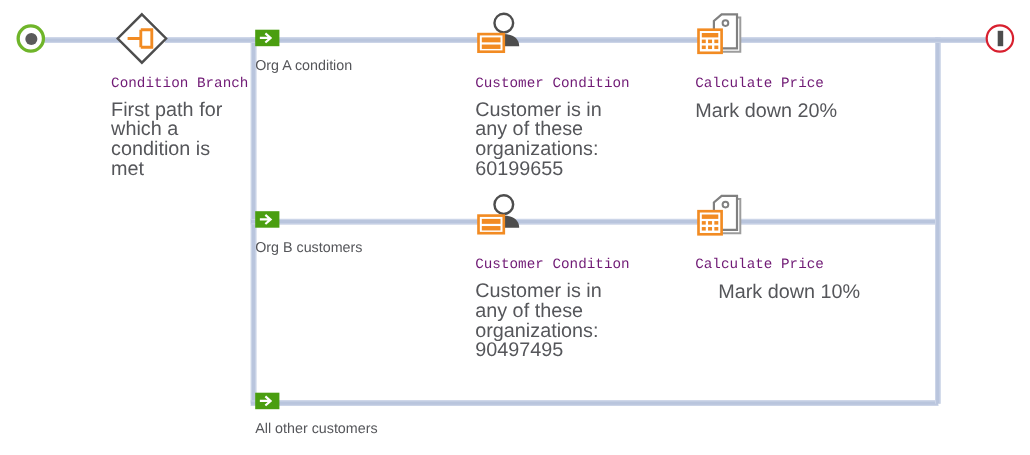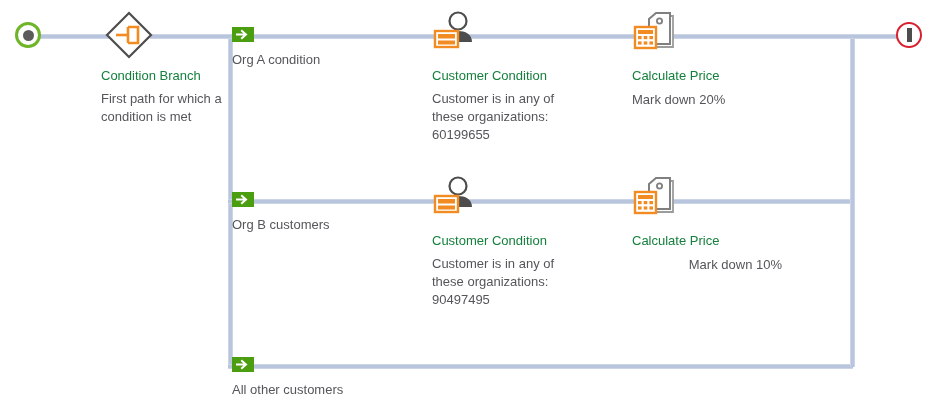--- a/index.html
+++ b/index.html
@@ -101,27 +101,28 @@
   .act-icon {
     position: absolute;
     width: 46px;
     height: 44px;
   }
 
   
   .label-title {
     position: absolute;
     font-size: 13px;
-    color: #15803d;
+    color: #701a75;
     white-space: nowrap;
     line-height: 16px;
+    font-family: Liberation Mono, monospace;
   }
   .label-desc {
     position: absolute;
-    font-size: 13px;
+    font-size: 18px;
     color: #55565a;
     line-height: 18px;
   }
   .branch-label {
     position: absolute;
     font-size: 13px;
     color: #55565a;
     white-space: nowrap;
     line-height: 16px;
   }

